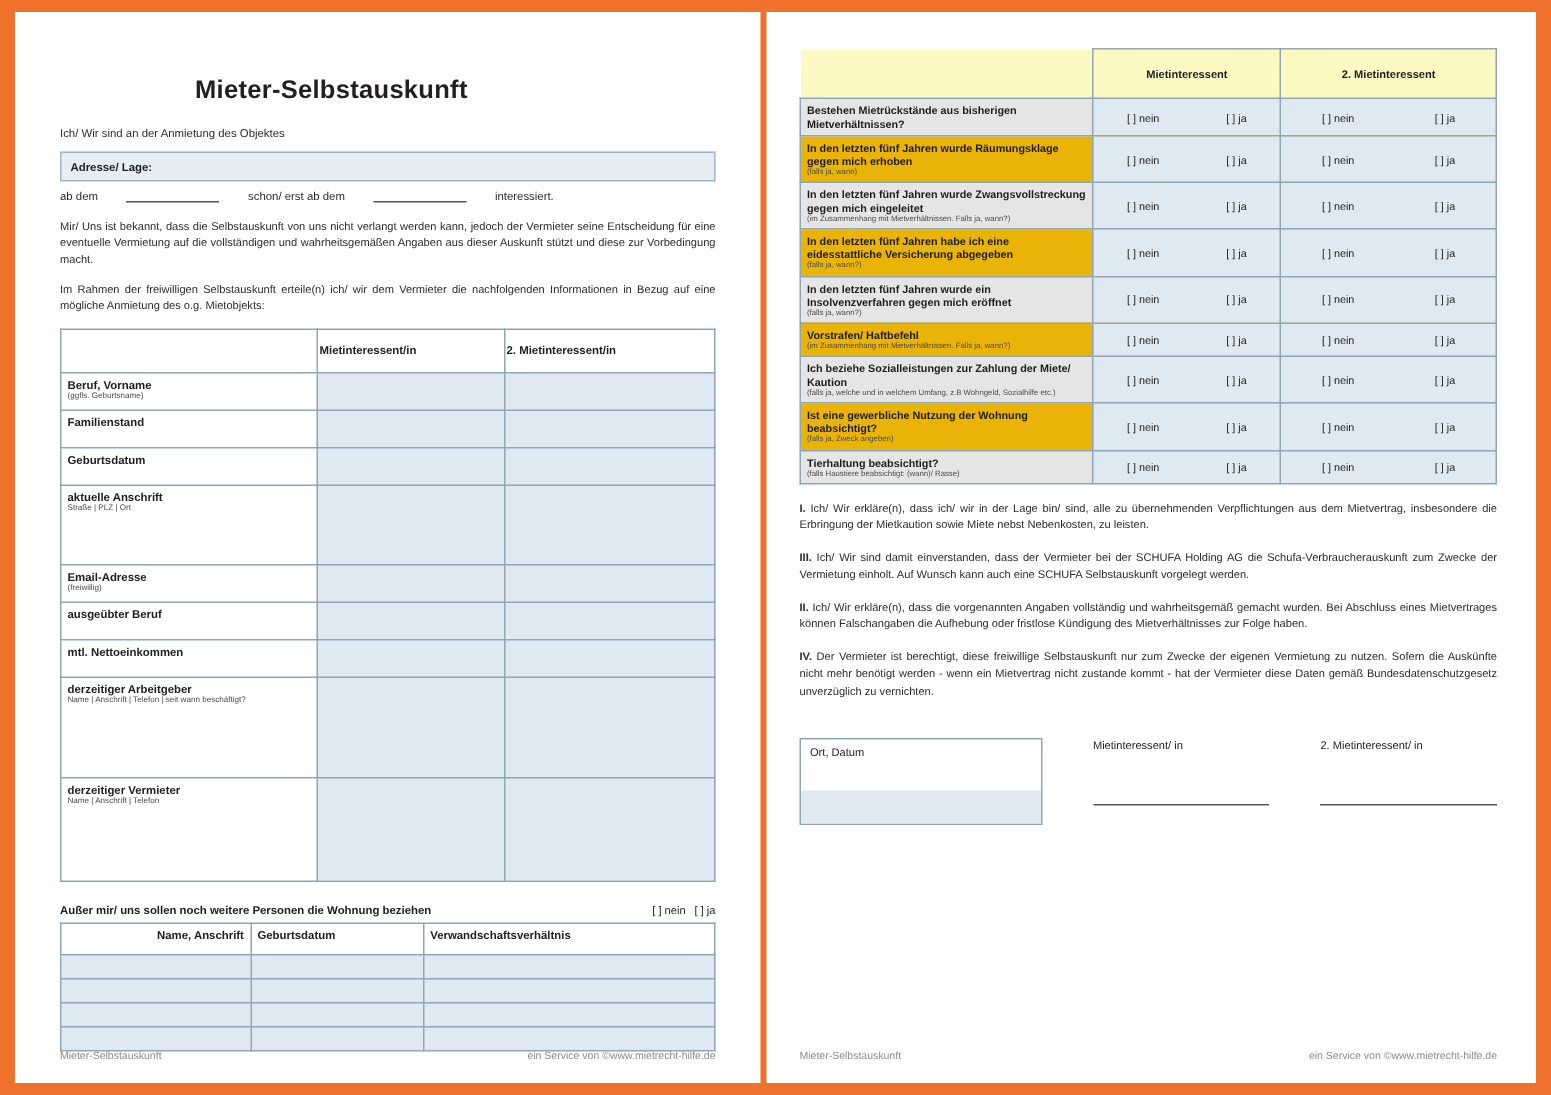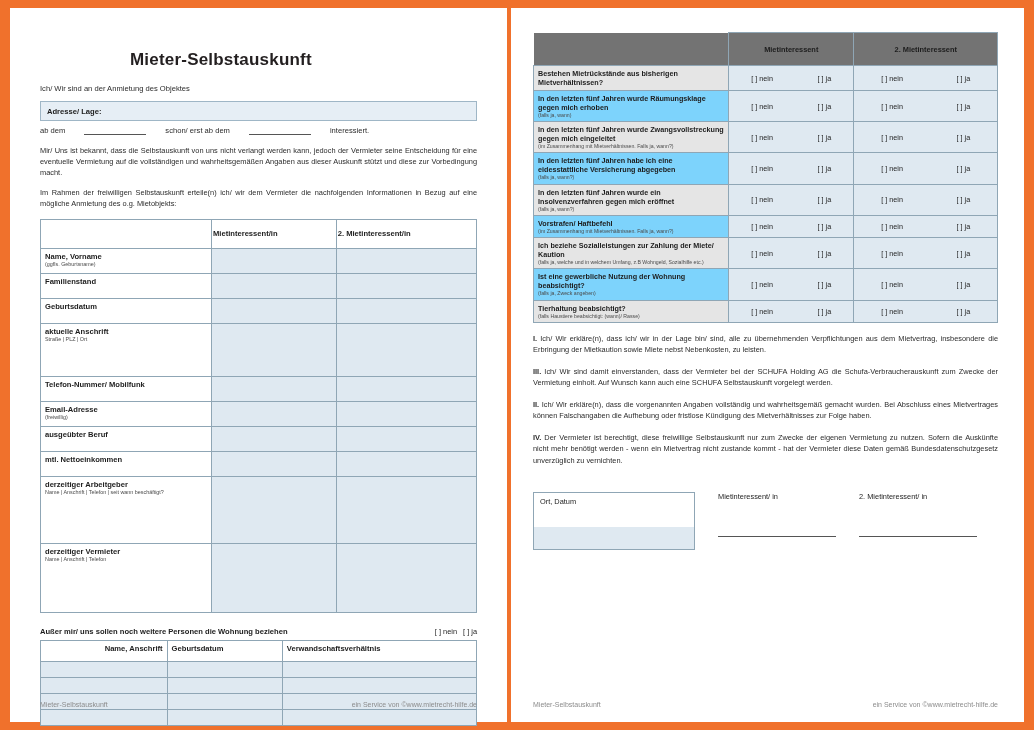--- a/index.html
+++ b/index.html
@@ -73,39 +73,39 @@
   }
   .footer-r{position:absolute;bottom:14px;left:22px;right:26px;
     display:flex;justify-content:space-between;
     font-size:7px;color:#8c8c8c;}
 
   
   table.qgrid{border-collapse:collapse;width:100%;}
   table.qgrid td,table.qgrid th{border:1px solid #8fa6b5;}
   .q-head{
     font-size:7.4px;font-weight:bold;text-align:center;color:#1d1d1d;
-    height:30px;background:#737373;
+    height:30px;background:#fef9c3;
   }
   .q-label{
     font-size:7.2px;font-weight:bold;color:#1d1d1d;
     padding:3px 4px;vertical-align:middle;width:186px;
   }
   .q-label .sub{font-weight:normal;font-size:5.2px;color:#4a4a4a;display:block;line-height:1.2;}
   .q-ans{
     background:#dfe9f1;text-align:center;font-size:7.2px;color:#1d1d1d;
     padding:4px 0;
   }
   .q-ans .pair{display:flex;justify-content:space-around;align-items:center;}
   .rowA{background:#e5e5e5;}
-  .rowB{background:#7dd3fc;}
+  .rowB{background:#eab308;}
 
   .legal{font-size:7.4px;line-height:1.55;color:#2b2b2b;text-align:justify;margin:10px 0 0 0;}
   .legal b{font-weight:bold;}
 
-  .sign-area{display:flex;margin-top:26px;gap:7px;align-items:flex-start;}
+  .sign-area{display:flex;margin-top:26px;gap:18px;align-items:flex-start;}
   .ort-box{
     width:160px;height:56px;border:1px solid #8fa6b5;background:#ffffff;
     position:relative;
   }
   .ort-box .cap{position:absolute;top:4px;left:6px;font-size:7.4px;color:#1d1d1d;}
   .ort-box .fillbar{position:absolute;left:0;right:0;bottom:0;height:22px;background:#dfe9f1;}
   .sig{width:118px;}
   .sig .cap{font-size:7.4px;color:#1d1d1d;margin-bottom:34px;display:block;}
   .sig .line{border-bottom:1px solid #555;height:1px;}
   .sig.s1{margin-left:16px;}
@@ -138,41 +138,36 @@
     <p class="para">Im Rahmen der freiwilligen Selbstauskunft erteile(n) ich/ wir dem Vermieter die nachfolgenden Informationen in Bezug auf eine mögliche Anmietung des o.g. Mietobjekts:</p>
 
     <table class="grid">
       <tbody id="left-table-body">
           <tr>
             <td class="hdr-cell" style="width: 168px;"></td>
             <td class="hdr-cell">Mietinteressent/in</td>
             <td class="hdr-cell">2. Mietinteressent/in</td>
           </tr>
           <tr>
-            <td class="lbl-cell" style="height: 18px;"><span>Name, Vorname</span><span class="sub">(ggfls. Geburtsname)</span></td>
+            <td class="lbl-cell" style="height: 18px;"><span>Beruf, Vorname</span><span class="sub">(ggfls. Geburtsname)</span></td>
             <td class="fill"></td>
             <td class="fill"></td>
           </tr>
           <tr>
             <td class="lbl-cell" style="height: 18px;"><span>Familienstand</span></td>
             <td class="fill"></td>
             <td class="fill"></td>
           </tr>
           <tr>
             <td class="lbl-cell" style="height: 18px;"><span>Geburtsdatum</span></td>
             <td class="fill"></td>
             <td class="fill"></td>
           </tr>
           <tr>
             <td class="lbl-cell" style="height: 46px;"><span>aktuelle Anschrift</span><span class="sub">Straße | PLZ | Ort</span></td>
-            <td class="fill"></td>
-            <td class="fill"></td>
-          </tr>
-          <tr>
-            <td class="lbl-cell" style="height: 18px;"><span>Telefon-Nummer/ Mobilfunk</span></td>
             <td class="fill"></td>
             <td class="fill"></td>
           </tr>
           <tr>
             <td class="lbl-cell" style="height: 18px;"><span>Email-Adresse</span><span class="sub">(freiwillig)</span></td>
             <td class="fill"></td>
             <td class="fill"></td>
           </tr>
           <tr>
             <td class="lbl-cell" style="height: 18px;"><span>ausgeübter Beruf</span></td>

